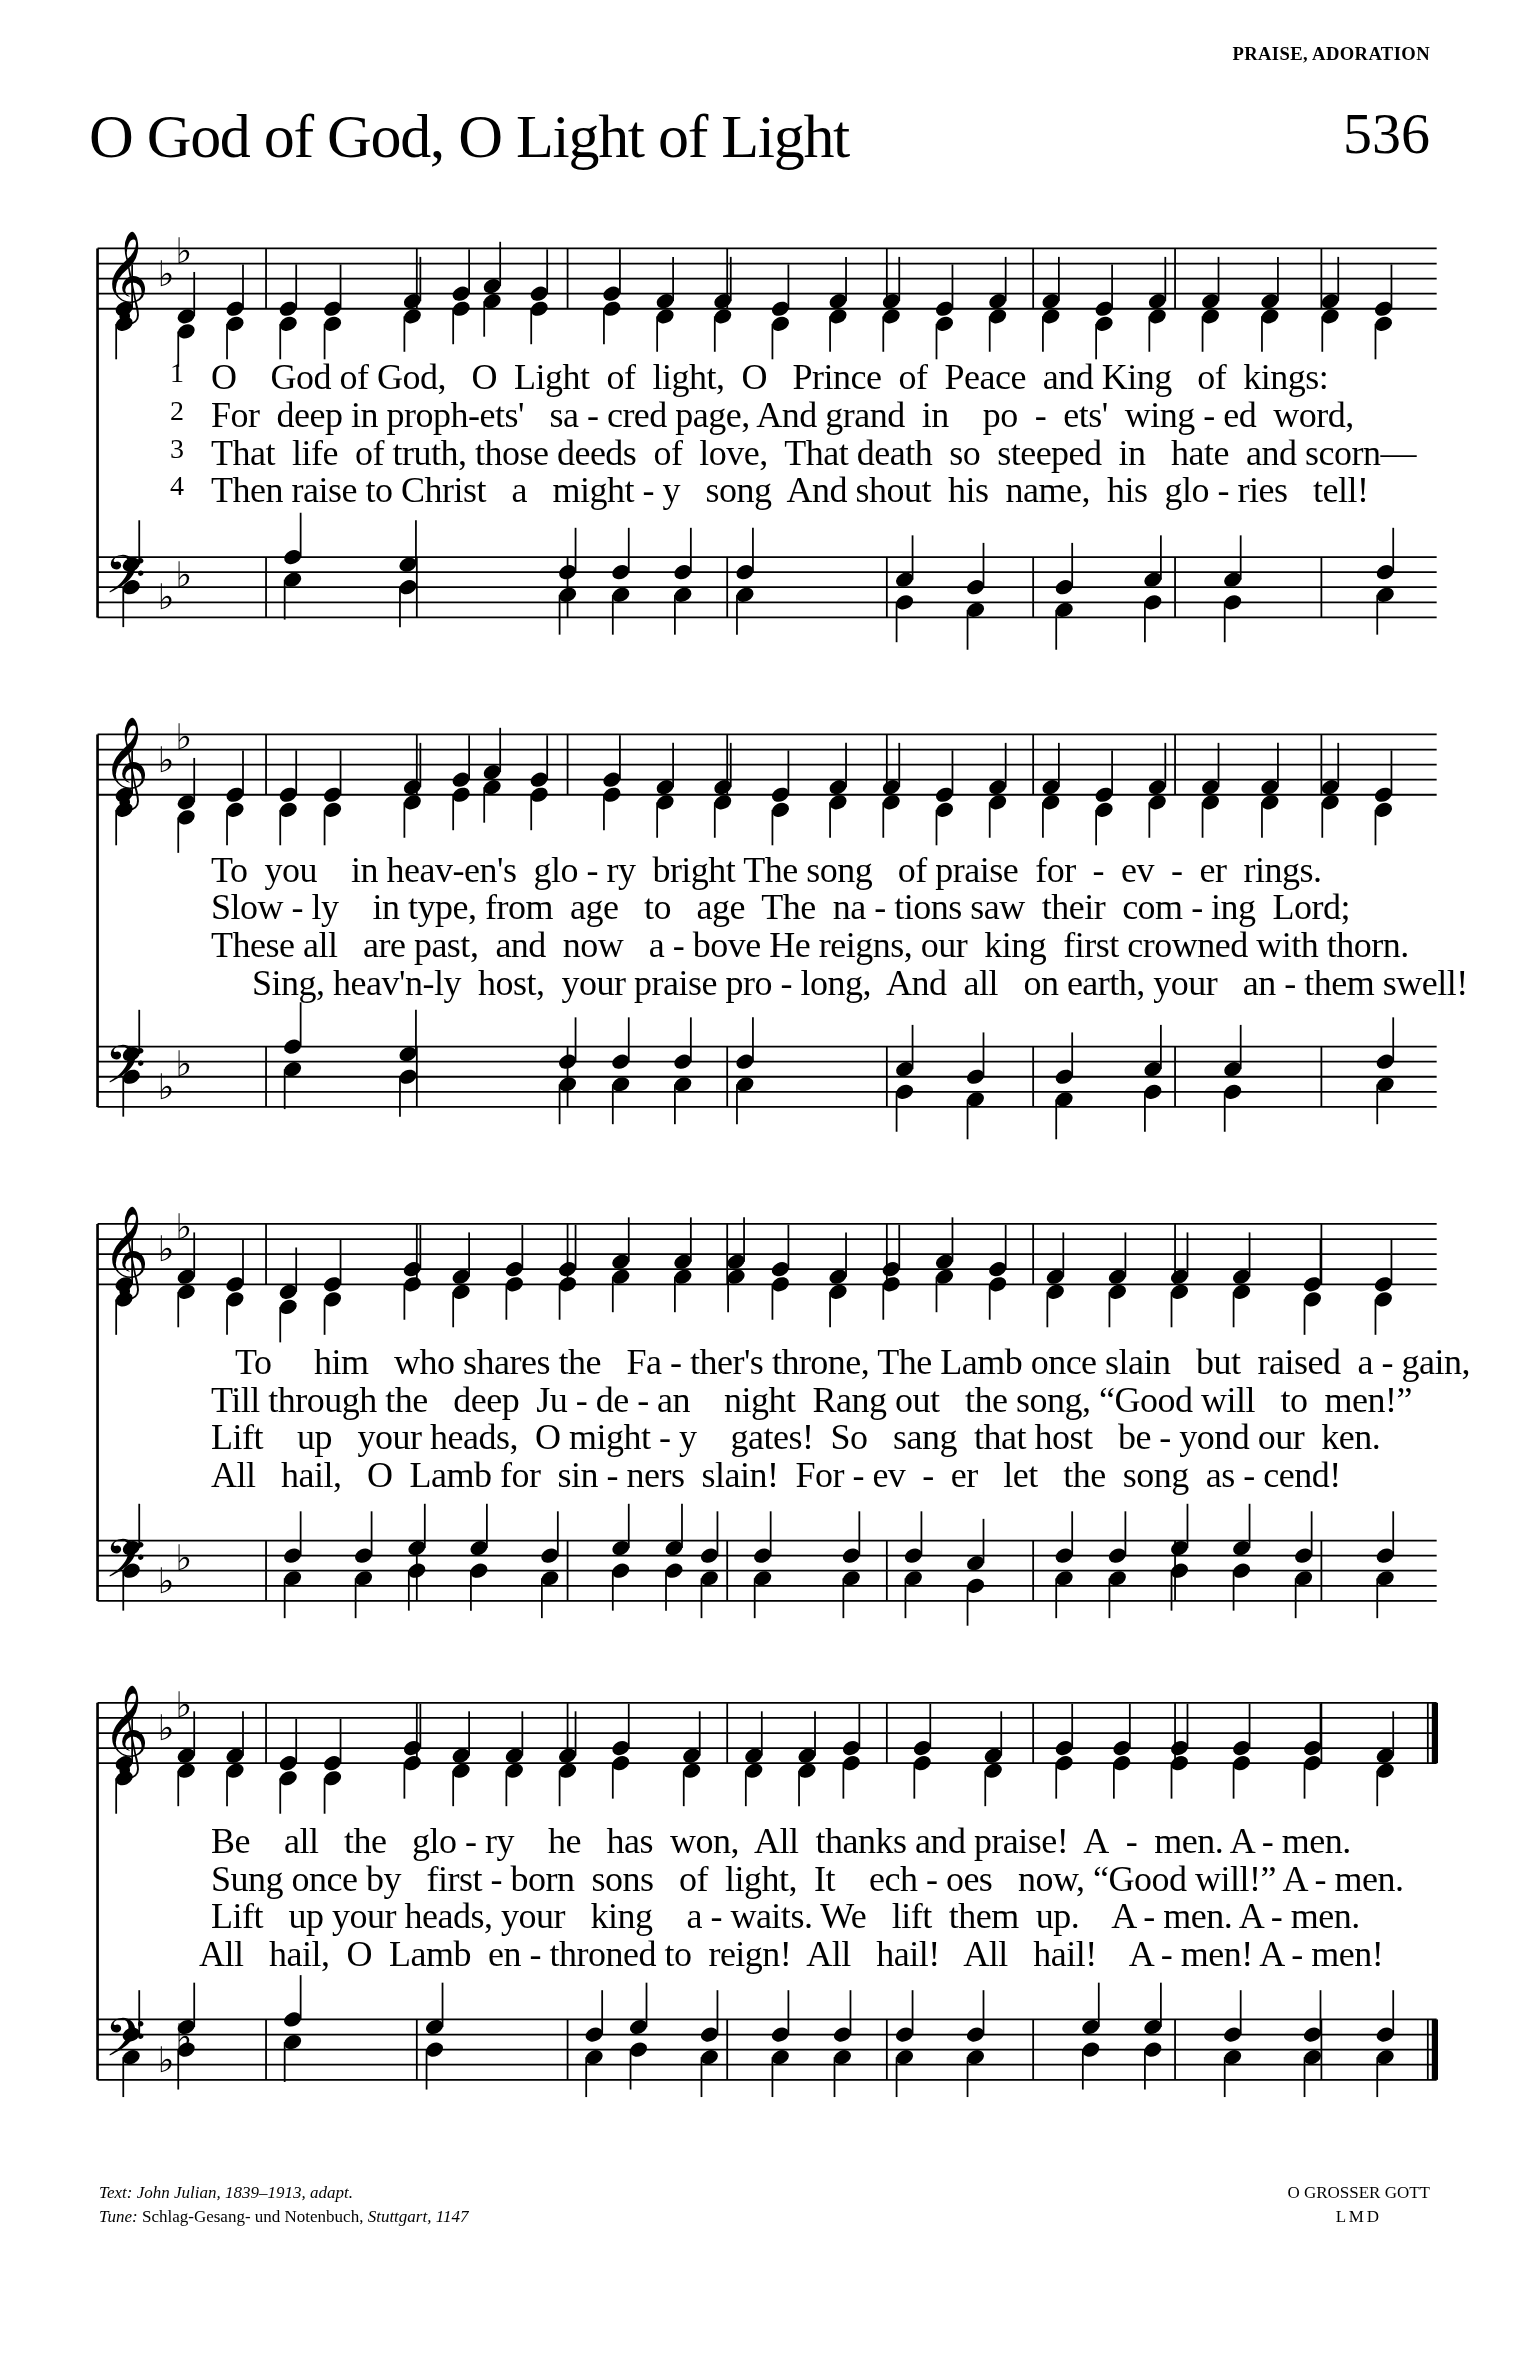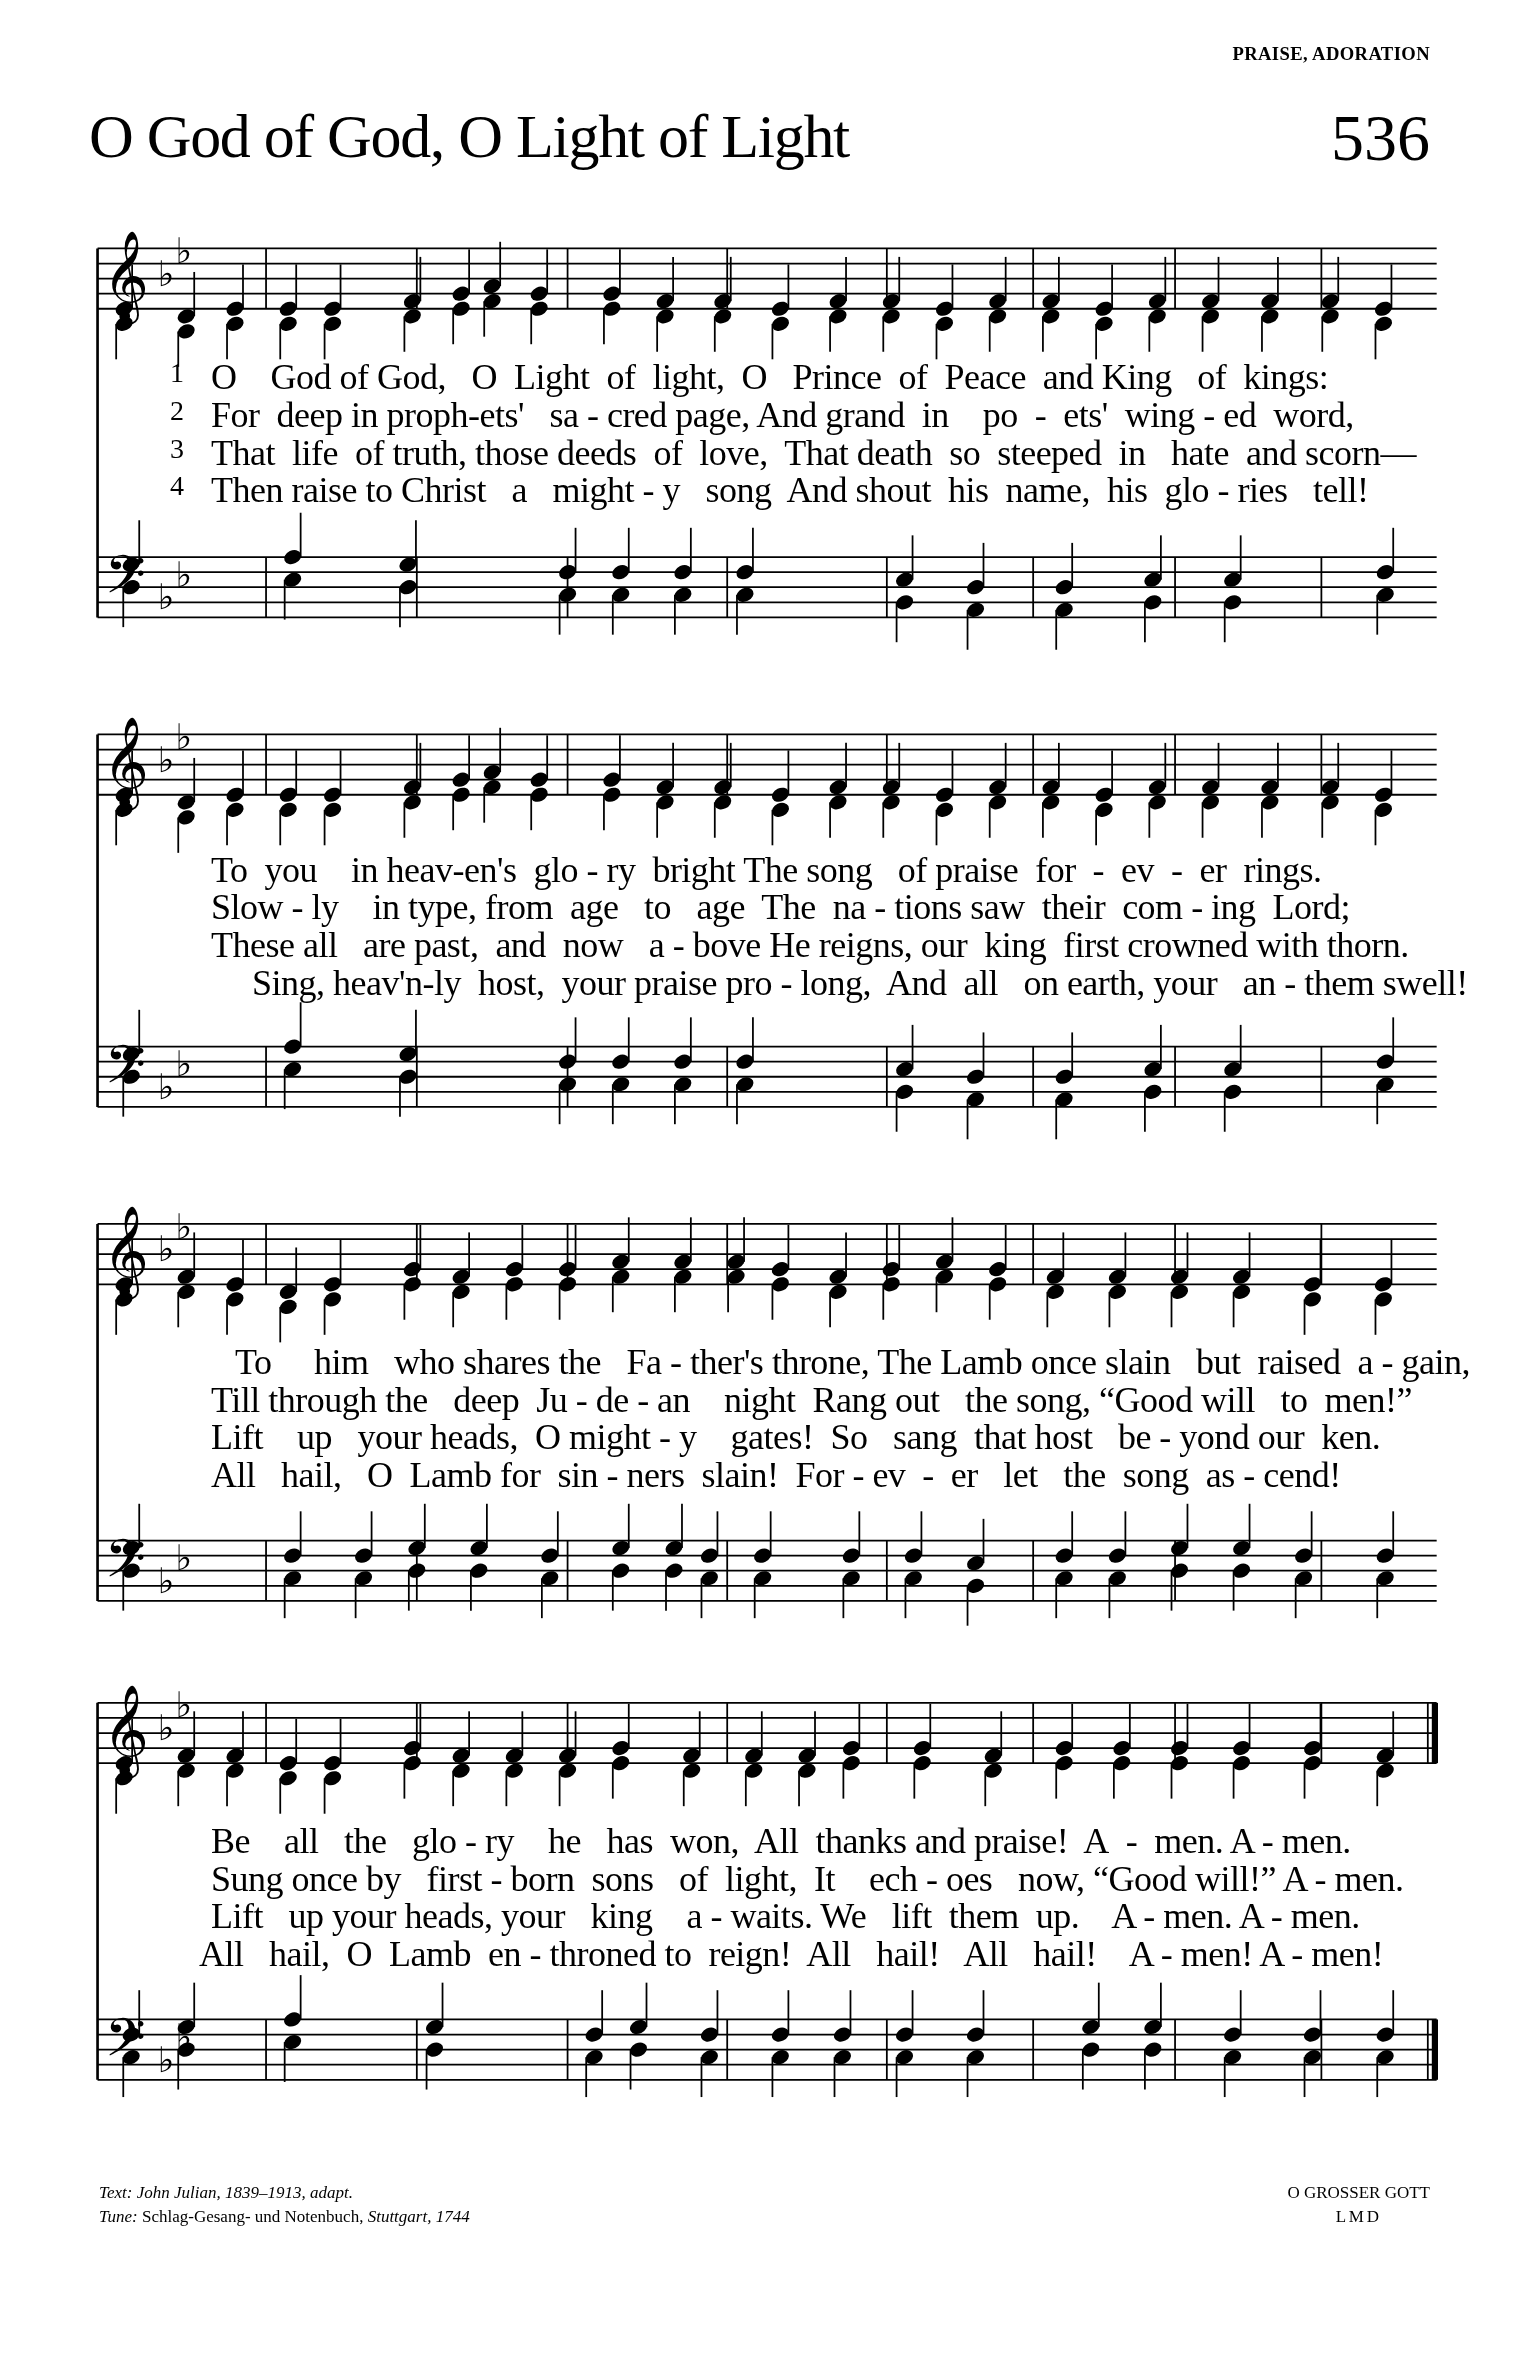--- a/index.html
+++ b/index.html
@@ -1,19 +1,19 @@
 <!DOCTYPE html>
 <html style="font-size:14px"><head>
 <meta charset="utf-8">
 <style>
   html, body { margin: 0; padding: 0; background: #ffffff; }
   body { width: 1536px; height: 2377px; position: relative; overflow: hidden; color: #000; font-family: "Liberation Serif", "DejaVu Serif", serif; }
   .section-label { position: absolute; right: 106px; top: 43px; font-family: "Liberation Serif", serif; font-weight: bold; font-size: 18.6px; letter-spacing: 0.4px; }
   .title { position: absolute; left: 89px; top: 105px; font-size: 62px; letter-spacing: -1.3px; line-height: 1; }
-  .hymn-number { position: absolute; right: 106px; top: 105px; font-size: 66px; line-height: 1; }
+  .hymn-number { position: absolute; right: 106px; top: 105px; font-size: 58px; line-height: 1; }
   .staff-svg { position: absolute; left: 0; top: 0; }
   .lyric-line { position: absolute; font-size: 36px; line-height: 1; white-space: nowrap; letter-spacing: -0.5px; }
   .verse-num { position: absolute; font-size: 28px; line-height: 1; }
   .footer-left { position: absolute; left: 99px; top: 2181px; font-size: 17px; line-height: 24px; }
   .footer-left i { font-style: italic; }
   .footer-right { position: absolute; right: 106px; top: 2181px; font-size: 17px; line-height: 24px; text-align: center; }
   .lmd { letter-spacing: 2.7px; }
 </style>
 </head>
 <body>
@@ -1130,20 +1130,20 @@
   </div>
 
 <div class="footer-left">
   <div>
     <i>Text:</i>
     <i>John Julian, 1839–1913, adapt.</i>
   </div>
   <div>
     <i>Tune:</i>
     <span>Schlag-Gesang- und Notenbuch,</span>
-    <i>Stuttgart, 1744</i>
+    <i>Stuttgart, 1147</i>
   </div>
 </div>
 <div class="footer-right">
   <div>O GROSSER GOTT</div>
   <div class="lmd">LMD</div>
 </div>
 
 
 </body></html>

